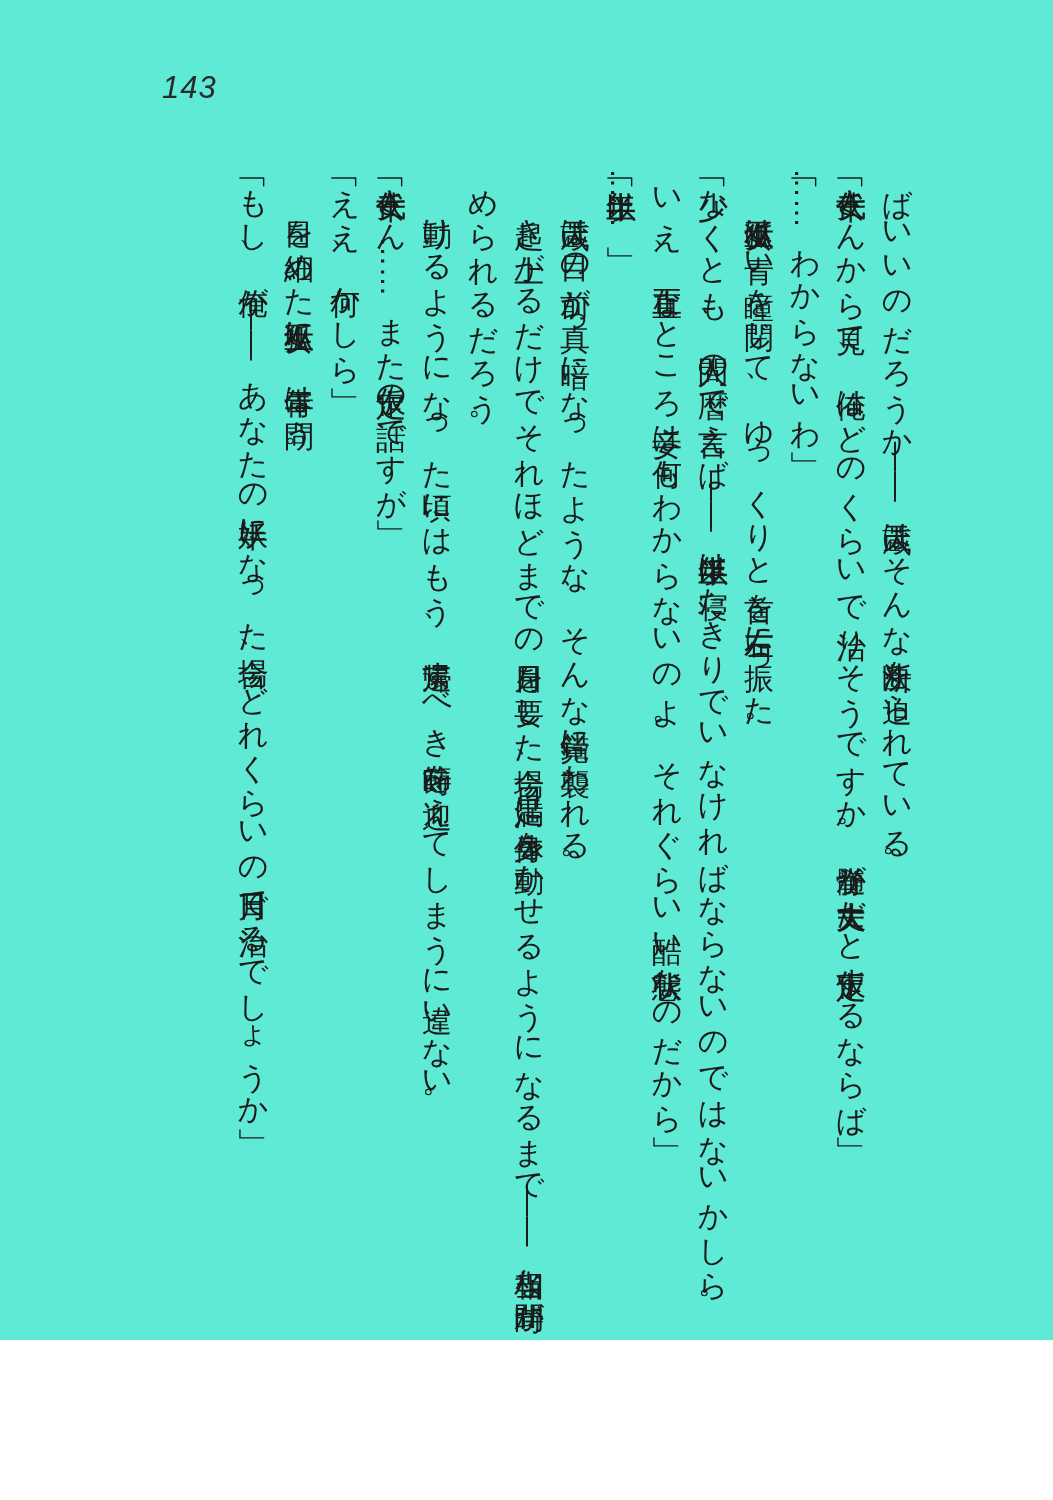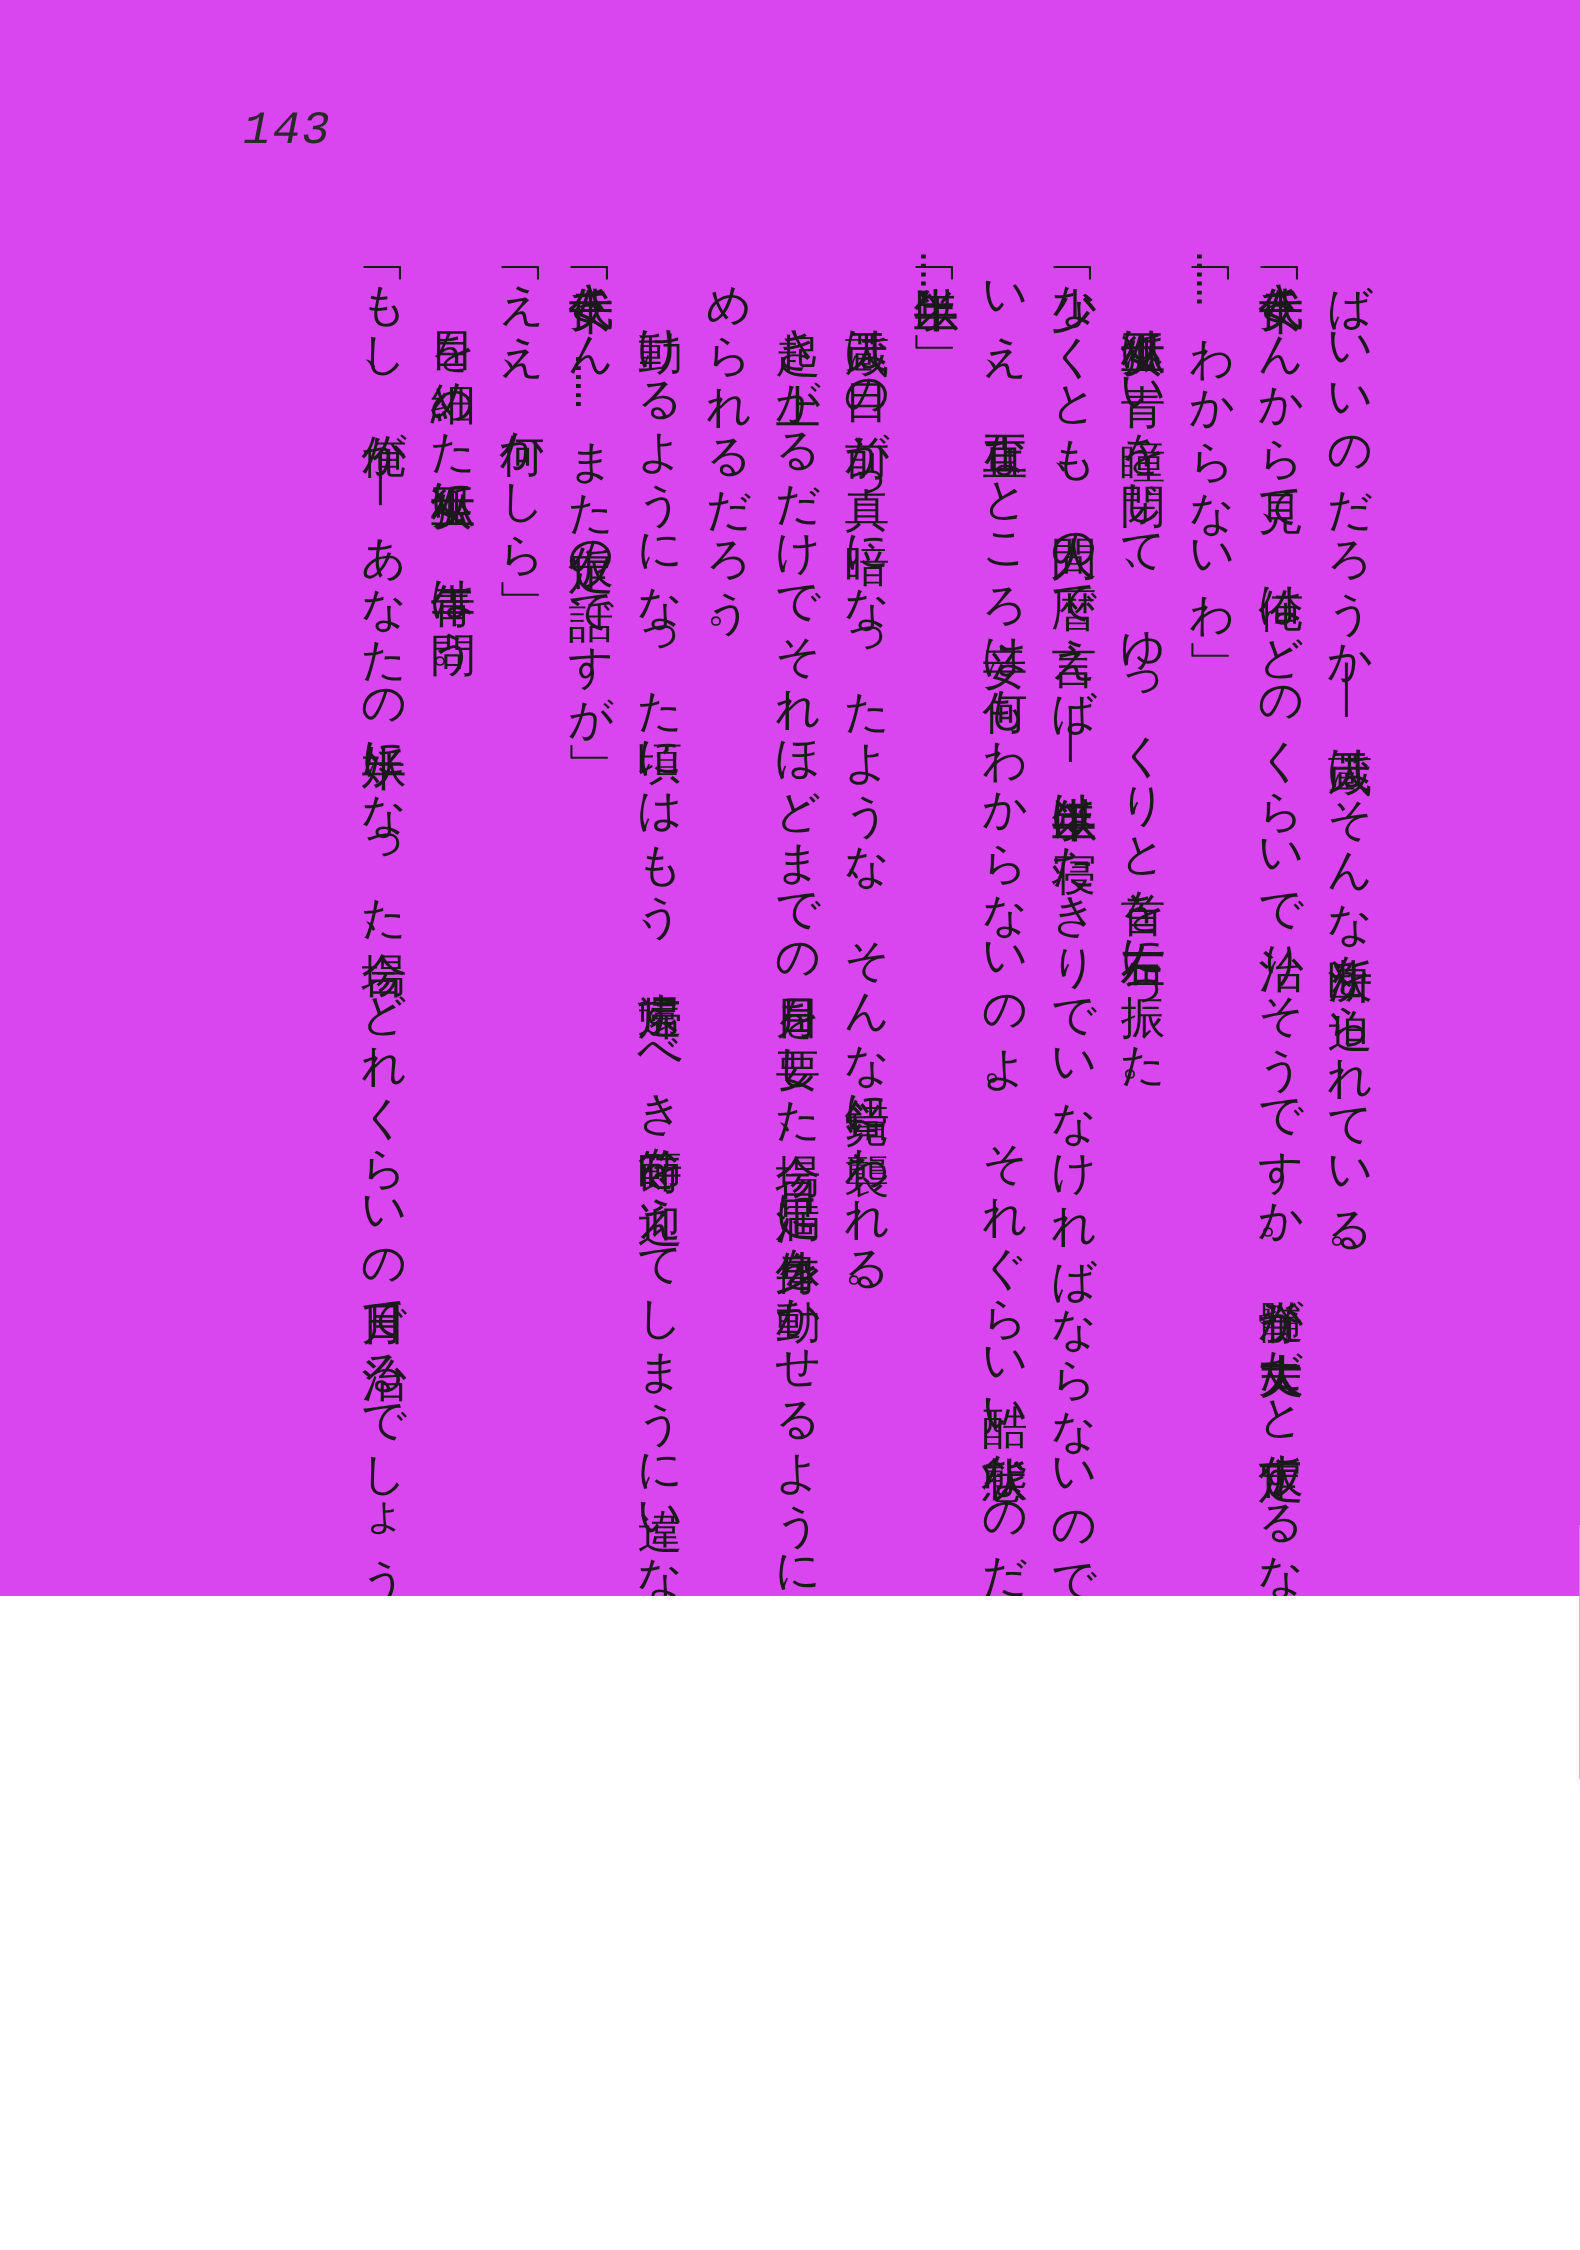--- a/index.html
+++ b/index.html
@@ -2,24 +2,24 @@
 <html lang="ja"><head>
 <meta charset="utf-8">
 <style>
   html, body {
     margin: 0;
     padding: 0;
   }
   .page {
     position: relative;
     width: 1053px;
-    height: 1064px;
-    background: #d946ef;
+    height: 1340px;
+    background: #5eead4;
     overflow: hidden;
-    font-family: Liberation Mono, monospace;
+    font-family: Liberation Sans, sans-serif;
   }
   .page-number {
     position: absolute;
     left: 162px;
     top: 70px;
     font-size: 31px;
     font-style: italic;
     color: #2a2a2a;
     letter-spacing: 1px;
   }

